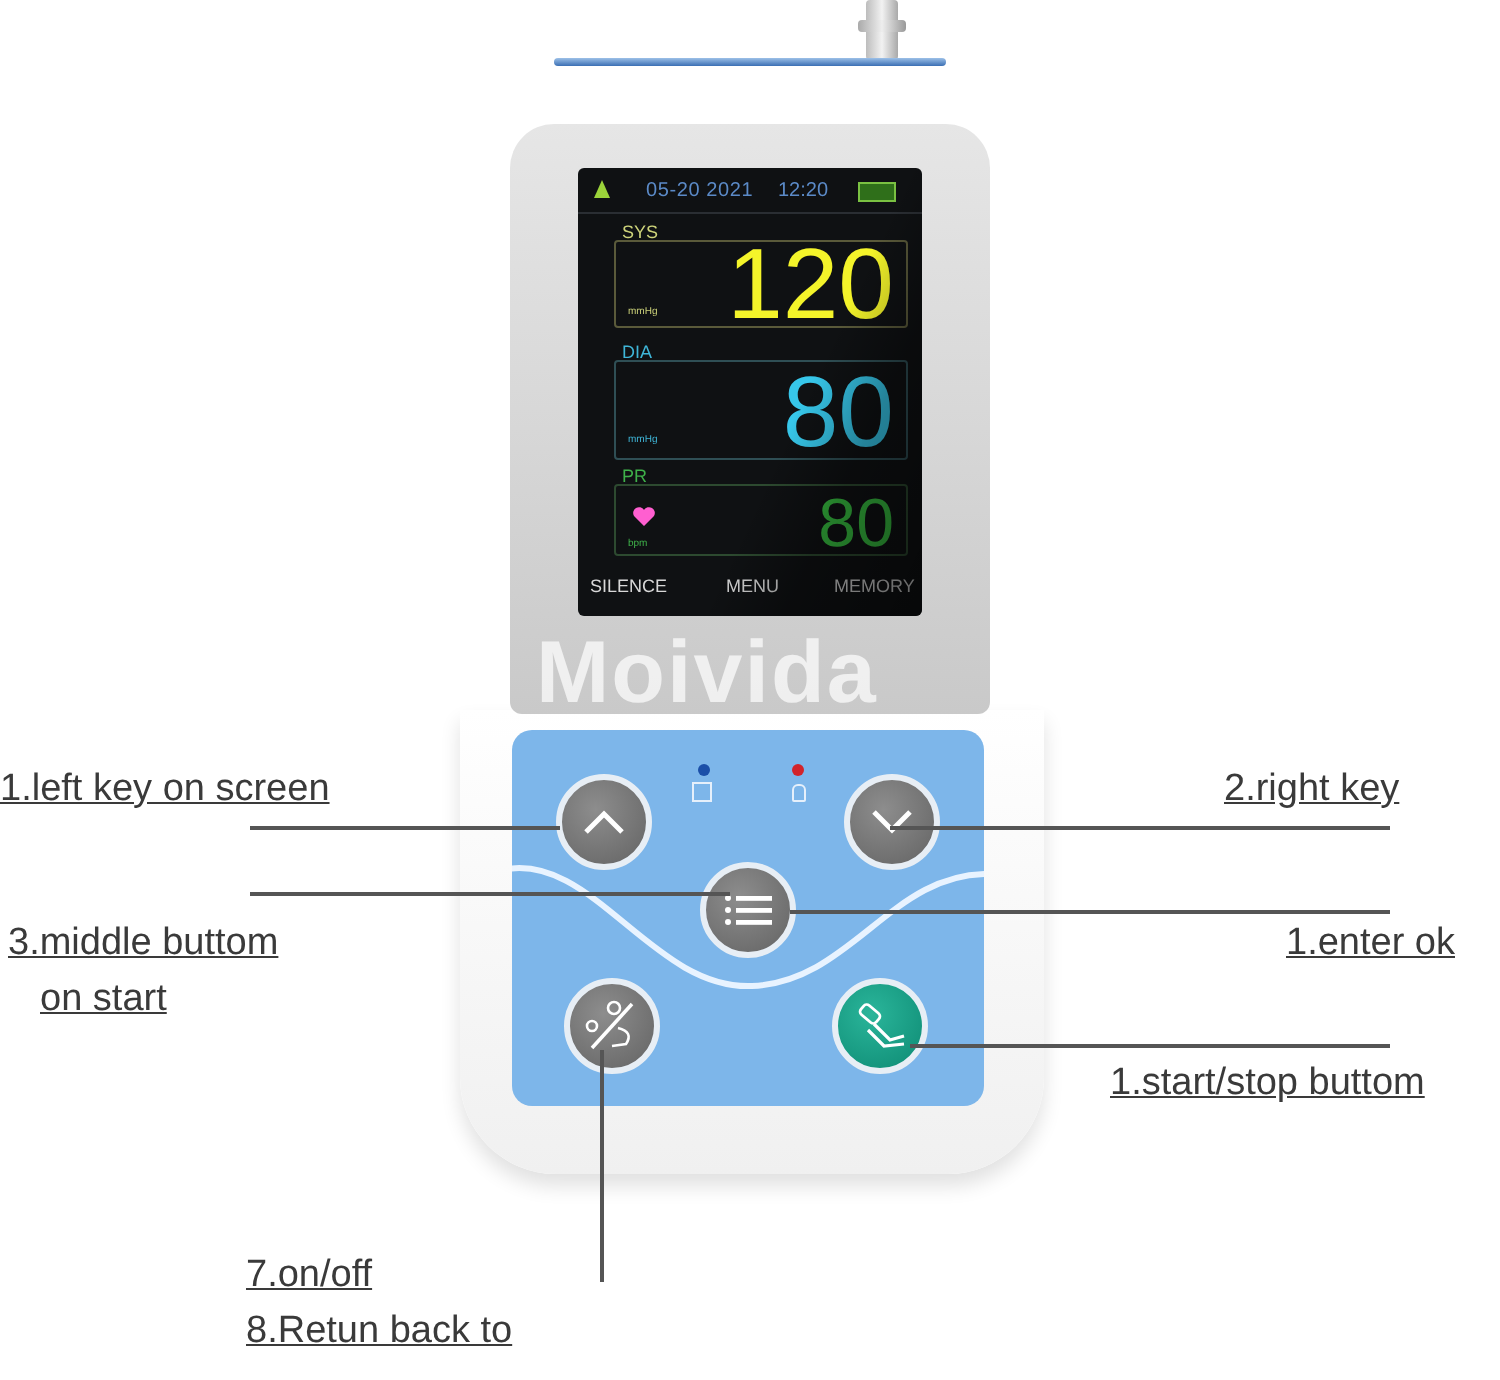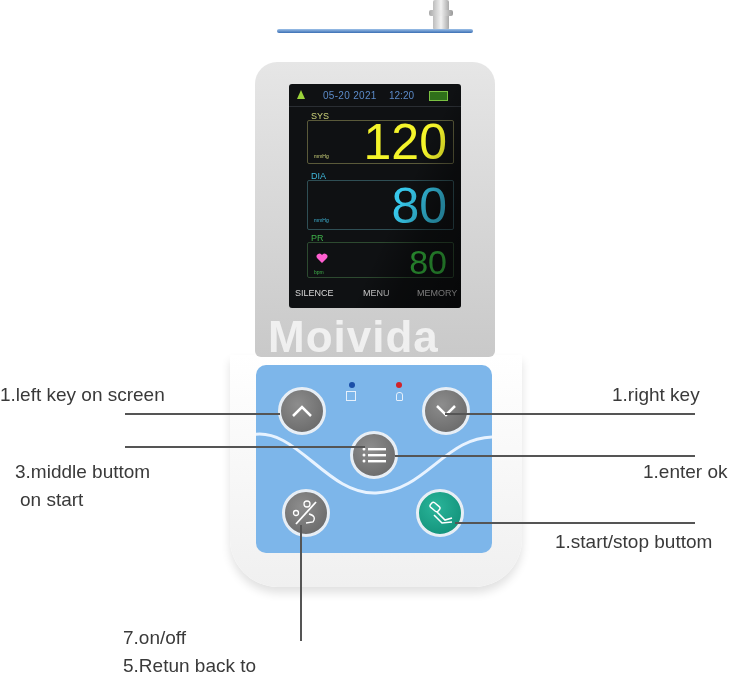--- a/index.html
+++ b/index.html
@@ -56,21 +56,21 @@
 
   
   .keypad { left:256px; top:365px; width:236px; height:188px; background:#7db6ea; border-radius:10px; overflow:hidden; }
   .wave { left:0; top:0; }
   .btn { position:absolute; width:48px; height:48px; border-radius:50%; background:radial-gradient(circle at 40% 35%,#8d8d8d,#636363);
          border:3px solid #e7eef5; box-sizing:border-box; display:flex; align-items:center; justify-content:center; cursor:pointer; }
   .btn.green { background:radial-gradient(circle at 40% 35%,#2ab59a,#0d8a73); }
   .led { width:6px; height:6px; border-radius:50%; }
 
   
-  .label { font-size:19px; color:#3a3a3a; white-space:nowrap; }
+  .label { font-size:19px; color:#3a3a3a; white-space:nowrap;text-decoration:underline; }
   .line { background:#555; }
 </style>
 </head>
 <body>
 
 <div class="abs tube"></div>
 <div class="abs tube-ring"></div>
 <div class="abs cuff-bar"></div>
 
 <div class="abs body-shell"></div>
@@ -164,19 +164,19 @@
 </div>
 
 <div class="abs line" style="left:125px;top:413px;width:155px;height:1.5px"></div>
 <div class="abs line" style="left:445px;top:413px;width:250px;height:1.5px"></div>
 <div class="abs line" style="left:125px;top:446px;width:240px;height:1.5px"></div>
 <div class="abs line" style="left:395px;top:455px;width:300px;height:1.5px"></div>
 <div class="abs line" style="left:455px;top:522px;width:240px;height:1.5px"></div>
 <div class="abs line" style="left:300px;top:525px;width:1.5px;height:116px"></div>
 
 <div class="abs label" style="left:0;top:384px">1.left key on screen</div>
-<div class="abs label" style="left:612px;top:384px">1.right key</div>
-<div class="abs label" style="left:15px;top:461px">3.middle buttom</div>
+<div class="abs label" style="left:612px;top:384px">2.right key</div>
+<div class="abs label" style="left:4px;top:461px">3.middle buttom</div>
 <div class="abs label" style="left:20px;top:489px">on start</div>
 <div class="abs label" style="left:643px;top:461px">1.enter ok</div>
 <div class="abs label" style="left:555px;top:531px">1.start/stop buttom</div>
 <div class="abs label" style="left:123px;top:627px">7.on/off</div>
-<div class="abs label" style="left:123px;top:655px">5.Retun back to</div>
+<div class="abs label" style="left:123px;top:655px">8.Retun back to</div>
 
 </body></html>

